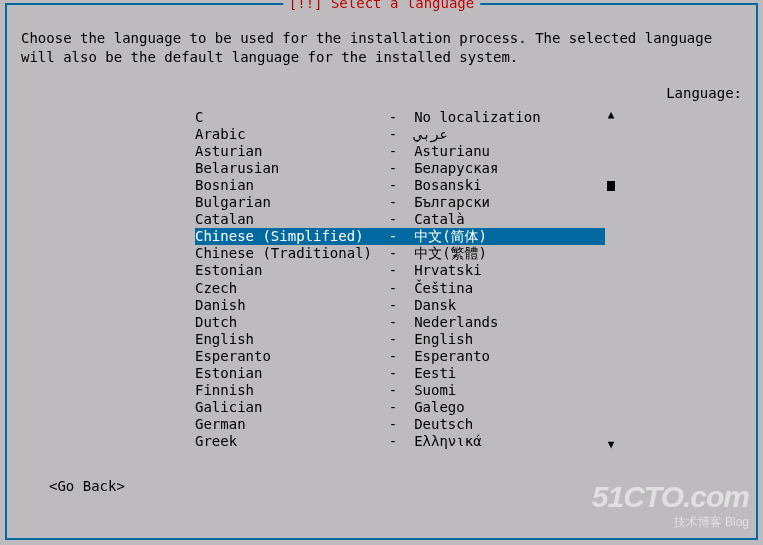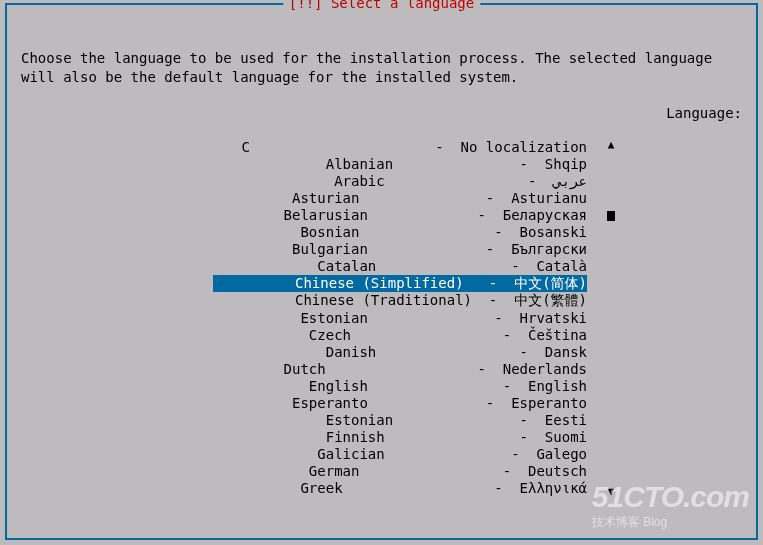--- a/index.html
+++ b/index.html
@@ -32,36 +32,34 @@
       color: #c00000;
       font-weight: normal;
       white-space: pre;
     }
     .content {
       padding: 24px 14px 10px 14px;
     }
     .instruction {
       margin-bottom: 18px;
       line-height: 1.35;
-      margin-top: 20px;
     }
     .label {
       margin-bottom: 8px;
       text-align: right;
     }
     .list-container {
       position: relative;
       margin-left: 174px;
       width: 410px;
     }
     .list {
       list-style: none;
-      margin: 18px;
+      margin: 0;
       padding: 0;
-      text-align: right;
     }
     .list-item {
       white-space: pre;
       line-height: 1.22;
       cursor: pointer;
     }
     .list-item.selected {
       background: #0369a1;
       color: #fff;
     }
@@ -89,21 +87,21 @@
       margin-left: 28px;
       cursor: pointer;
       display: inline-block;
     }
     .watermark {
       position: absolute;
       right: 14px;
       bottom: 14px;
       color: rgba(255,255,255,0.55);
       font-family: sans-serif;
-      text-align: left;
+      text-align: right;
       pointer-events: none;
     }
     .watermark .big {
       font-size: 30px;
       font-weight: bold;
       font-style: italic;
       letter-spacing: -1px;
     }
     .watermark .small {
       font-size: 12px;
@@ -113,21 +111,20 @@
 <body>
 
 <div class="dialog">
   <div class="title">[!!] Select a language</div>
   <div class="content">
     <div class="instruction">Choose the language to be used for the installation process. The selected language will also be the default language for the installed system.</div>
     <div class="label">Language:</div>
     <div class="list-container">
       <ul class="list" id="lang-list">
           <li class="list-item">C                      -  No localization</li>
-          <li class="list-item">Albanian               -  Shqip</li>
           <li class="list-item">Arabic                 -  عربي</li>
           <li class="list-item">Asturian               -  Asturianu</li>
           <li class="list-item">Belarusian             -  Беларуская</li>
           <li class="list-item">Bosnian                -  Bosanski</li>
           <li class="list-item">Bulgarian              -  Български</li>
           <li class="list-item">Catalan                -  Català</li>
           <li class="list-item selected">Chinese (Simplified)   -  中文(简体)</li>
           <li class="list-item">Chinese (Traditional)  -  中文(繁體)</li>
           <li class="list-item">Estonian               -  Hrvatski</li>
           <li class="list-item">Czech                  -  Čeština</li>

